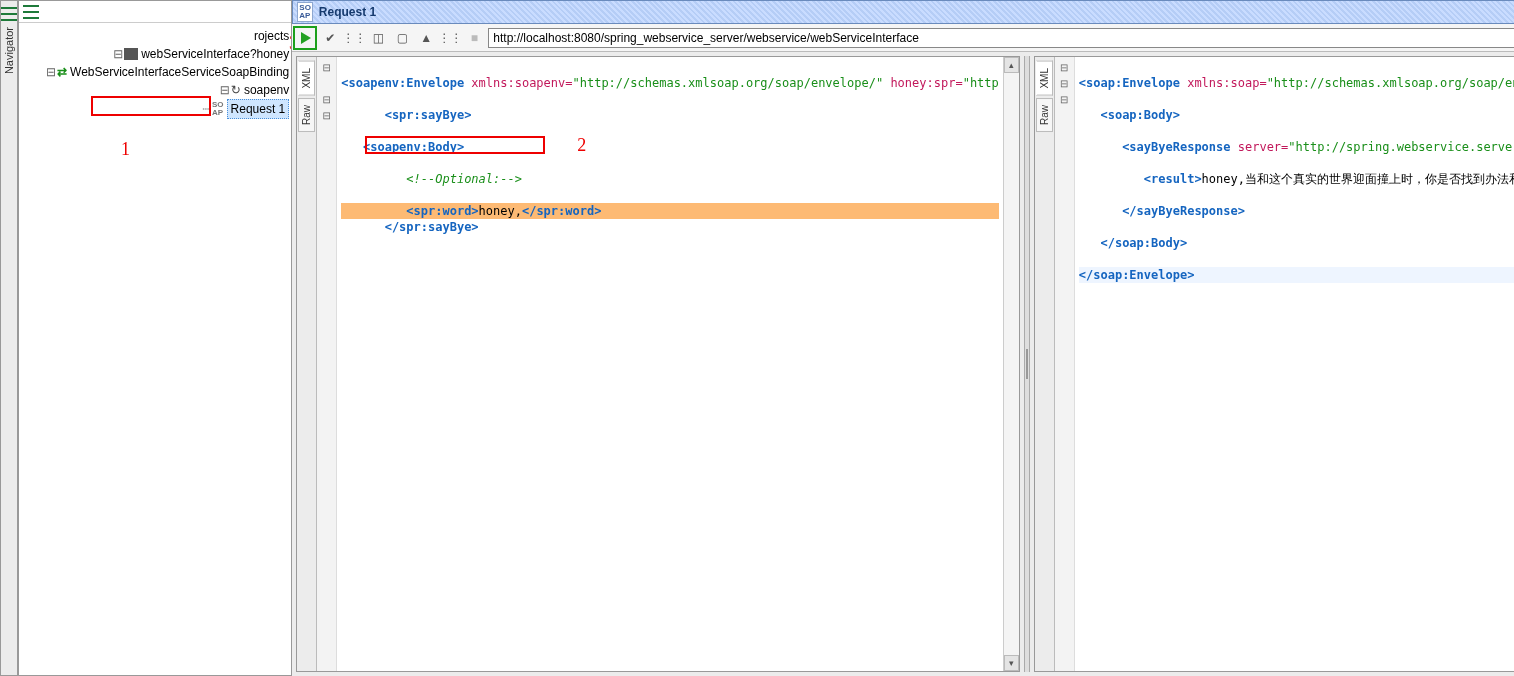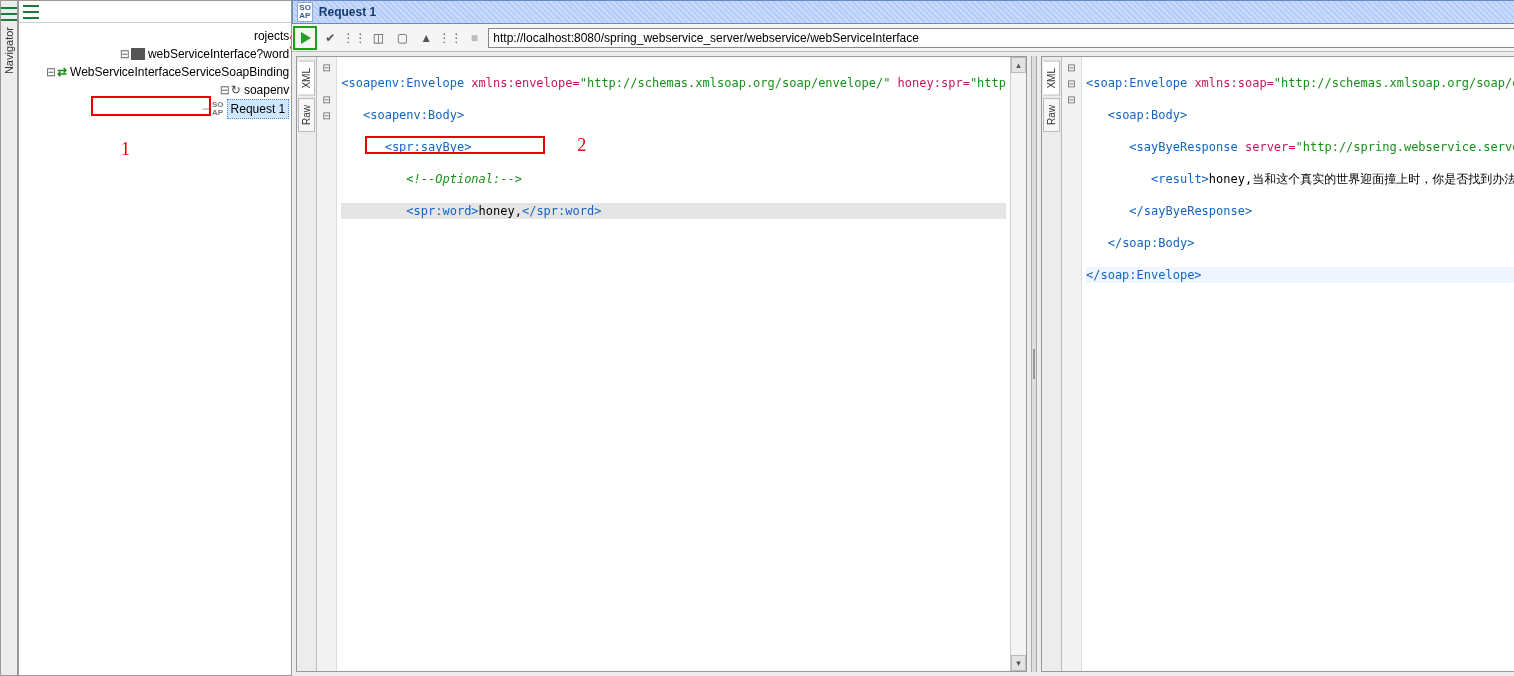--- a/index.html
+++ b/index.html
@@ -115,26 +115,26 @@
 }
 .side-tab.active { background:#fff; border-right-color:#fff; }
 .gutter {
   width:20px; background:#f3f3f3; border-right:1px solid #ddd; font-size:10px; color:#666; padding-top:2px;
 }
 .gutter .g { height:16px; display:flex; align-items:center; justify-content:center; }
 .code {
   flex:1; font-family: Consolas, monospace; font-size:12px; line-height:16px; padding:2px 4px; overflow:auto; white-space:pre; position:relative;
 }
 .code .row { height:16px; }
-.c-tag { color:#1565c0; }
+.c-tag { color:#1565c0;font-weight:bold; }
 .c-attr { color:#c2185b; }
 .c-str { color:#1a8f1a; }
 .c-cmt { color:#1a8f1a;font-style:italic; }
 .c-txt { color:#000; }
-.hl-cur { background:#e5e5e5; display:inline-block; width:100%; }
+.hl-cur { background:#fdba74; display:inline-block; width:100%; }
 .hl-sel { background:#eef5ff; display:inline-block; width:100%; }
 .scrollbar-v {
   width:16px; background:#f0f0f0; border-left:1px solid #ccc; display:flex; flex-direction:column;
 }
 .sb-btn { height:16px; display:flex;align-items:center;justify-content:center;font-size:9px;color:#555;background:#e4e4e4;border:1px solid #bbb; }
 .sb-track { flex:1; background:#f4f4f4; }
 .divider {
   width:6px; background:#dedede; border-left:1px solid #aaa; border-right:1px solid #aaa; display:flex; align-items:center; justify-content:center;
 }
 .divider::before { content:""; width:2px; height:30px; background:#999; }
@@ -164,21 +164,21 @@
       </div>
   </div>
   <div class="nav-container">
     <div class="tree">
       <div class="tree-row">
         <span>rojects</span>
       </div>
       <div class="tree-row" style="padding-left:8px;">
         <span class="tw">⊟</span>
         <span class="folder-icon"></span>
-        <span>webServiceInterface?word</span>
+        <span>webServiceInterface?honey</span>
       </div>
       <div class="tree-row" style="padding-left:24px;">
         <span class="tw">⊟</span>
         <span class="arrows-icon">⇄</span>
         <span>WebServiceInterfaceServiceSoapBinding</span>
       </div>
       <div class="tree-row" style="padding-left:40px;">
         <span class="tw">⊟</span>
         <span class="reload-icon">↻</span>
         <span>soapenv</span>
@@ -236,25 +236,26 @@
           <div class="g"></div>
           <div class="g">⊟</div>
           <div class="g">⊟</div>
           <div class="g"></div>
           <div class="g"></div>
           <div class="g"></div>
           <div class="g"></div>
           <div class="g"></div>
       </div>
       <div class="code" style="position:relative;">
-<div class="row"><span class="c-tag">&lt;soapenv:Envelope</span><span class="c-attr"> xmlns:envelope=</span><span class="c-str">"http://schemas.xmlsoap.org/soap/envelope/"</span><span class="c-attr"> honey:spr=</span><span class="c-str">"http</span></div>
+<div class="row"><span class="c-tag">&lt;soapenv:Envelope</span><span class="c-attr"> xmlns:soapenv=</span><span class="c-str">"http://schemas.xmlsoap.org/soap/envelope/"</span><span class="c-attr"> honey:spr=</span><span class="c-str">"http</span></div>
+<div class="row">      <span class="c-tag">&lt;spr:sayBye&gt;</span></div>
 <div class="row">   <span class="c-tag">&lt;soapenv:Body&gt;</span></div>
-<div class="row">      <span class="c-tag">&lt;spr:sayBye&gt;</span></div>
 <div class="row">         <span class="c-cmt">&lt;!--Optional:--&gt;</span></div>
 <div class="row hl-cur">         <span class="c-tag">&lt;spr:word&gt;</span><span class="c-txt">honey,</span><span class="c-tag">&lt;/spr:word&gt;</span></div>
+<div class="row">      <span class="c-tag">&lt;/spr:sayBye&gt;</span></div>
         <div class="redboxcode" style="left:28px; top:79px; width:180px; height:18px;"></div>
         <div class="redlabel" style="left:240px; top:80px;">2</div>
       </div>
       <div class="scrollbar-v">
         <div class="sb-btn">▴</div>
         <div class="sb-track"></div>
         <div class="sb-btn">▾</div>
       </div>
     </div>
 

